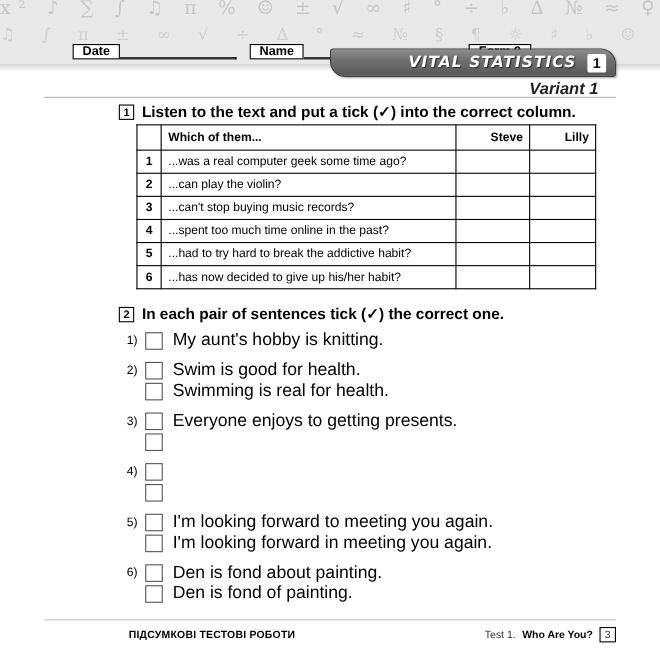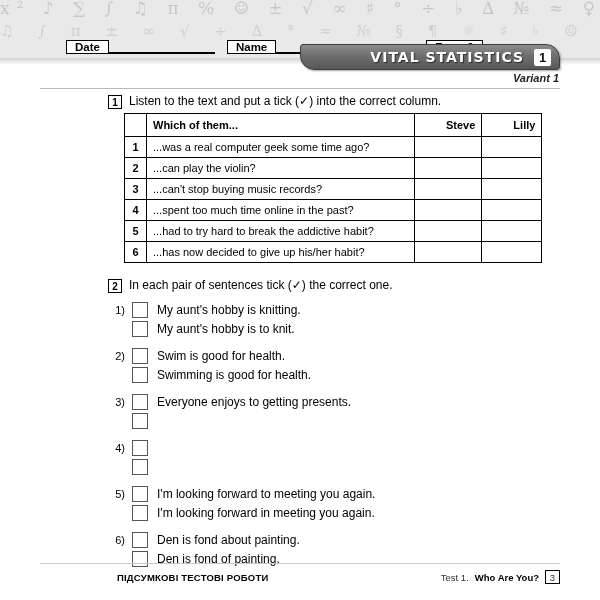--- a/index.html
+++ b/index.html
@@ -99,41 +99,42 @@
     display: flex;
     align-items: center;
     justify-content: flex-end;
     padding-right: 8px;
     box-sizing: border-box;
   }
   .banner-title {
     color: #ffffff;
     font-family: "DejaVu Sans", sans-serif;
     font-weight: bold;
+    font-style: italic;
     font-size: 14px;
     letter-spacing: 1px;
     text-shadow: 1px 1px 1px rgba(0,0,0,.6);
     margin-right: 10px;
   }
   .banner-num {
     background: #ffffff;
     color: #111;
     font-weight: bold;
     font-size: 13px;
     width: 17px; height: 17px;
     border-radius: 2px;
     display: flex;
     align-items: center;
     justify-content: center;
   }
   .variant {
     position: absolute;
     top: 72px;
-    right: 41px;
-    font-size: 11px;
+    right: 56px;
+    font-size: 15px;
     font-weight: bold;
     font-style: italic;
     color: #222;
   }
   .rule {
     position: absolute;
     left: 40px;
     width: 520px;
     height: 1px;
     background: #b9b9b9;
@@ -152,22 +153,22 @@
     font-size: 10px;
     font-weight: bold;
     display: flex;
     align-items: center;
     justify-content: center;
     box-sizing: border-box;
     flex: 0 0 auto;
     margin-top: 1px;
   }
   .task-text {
-    font-size: 12px;
-    font-weight: normal;
+    font-size: 14px;
+    font-weight: bold;
     color: #000;
     line-height: 14px;
   }
 
   
   table.vs {
     position: absolute;
     border-collapse: collapse;
     font-size: 11px;
   }
@@ -217,21 +218,21 @@
   }
   .pair-label.blank { visibility: hidden; }
   .chk {
     width: 14px; height: 14px;
     border: 1.2px solid #555;
     background: #fff;
     flex: 0 0 auto;
     margin-right: 9px;
   }
   .pair-text {
-    font-size: 12px;
+    font-size: 16px;
     color: #000;
   }
 
   
   .footer {
     position: absolute;
     left: 108px;
     right: 40px;
     bottom: 16px;
     display: flex;
@@ -362,37 +363,32 @@
   </div>
 
   <div class="pairs">
 
     <div class="pair">
       <div class="pair-row">
         <div class="pair-label">1)</div>
         <div class="chk"></div>
         <div class="pair-text">My aunt's hobby is knitting.</div>
       </div>
+    </div>
+
+    <div class="pair">
+      <div class="pair-row">
+        <div class="pair-label">2)</div>
+        <div class="chk"></div>
+        <div class="pair-text">Swim is good for health.</div>
+      </div>
       <div class="pair-row">
         <div class="pair-label blank"></div>
         <div class="chk"></div>
-        <div class="pair-text">My aunt's hobby is to knit.</div>
-      </div>
-    </div>
-
-    <div class="pair">
-      <div class="pair-row">
-        <div class="pair-label">2)</div>
-        <div class="chk"></div>
-        <div class="pair-text">Swim is good for health.</div>
-      </div>
-      <div class="pair-row">
-        <div class="pair-label blank"></div>
-        <div class="chk"></div>
-        <div class="pair-text">Swimming is good for health.</div>
+        <div class="pair-text">Swimming is real for health.</div>
       </div>
     </div>
 
     <div class="pair">
       <div class="pair-row">
         <div class="pair-label">3)</div>
         <div class="chk"></div>
         <div class="pair-text">Everyone enjoys to getting presents.</div>
       </div>
       <div class="pair-row">

